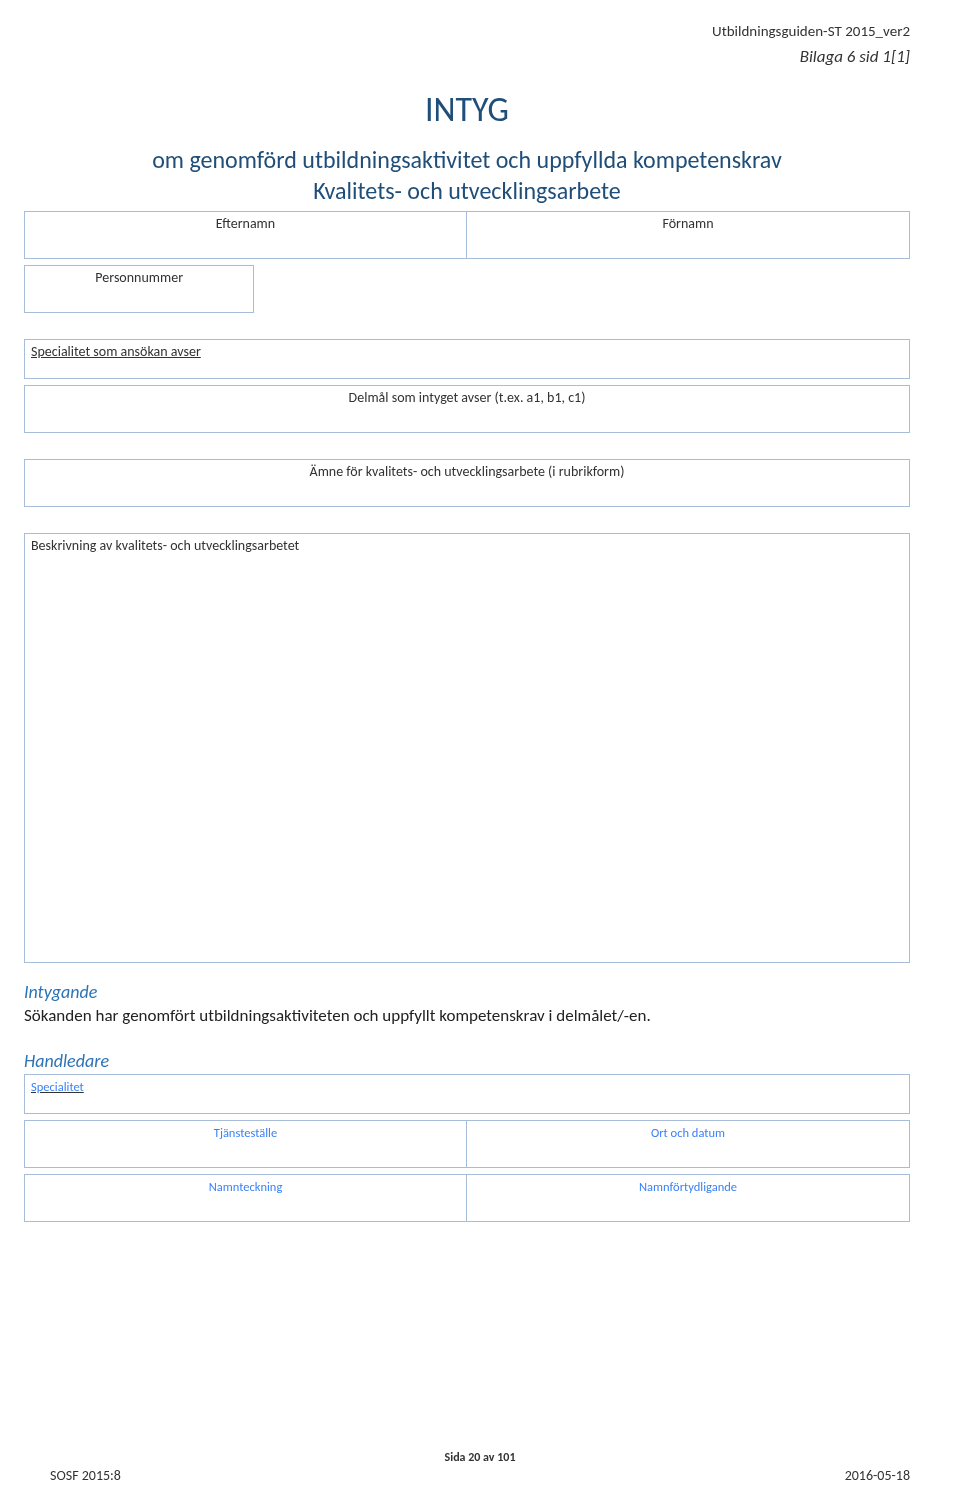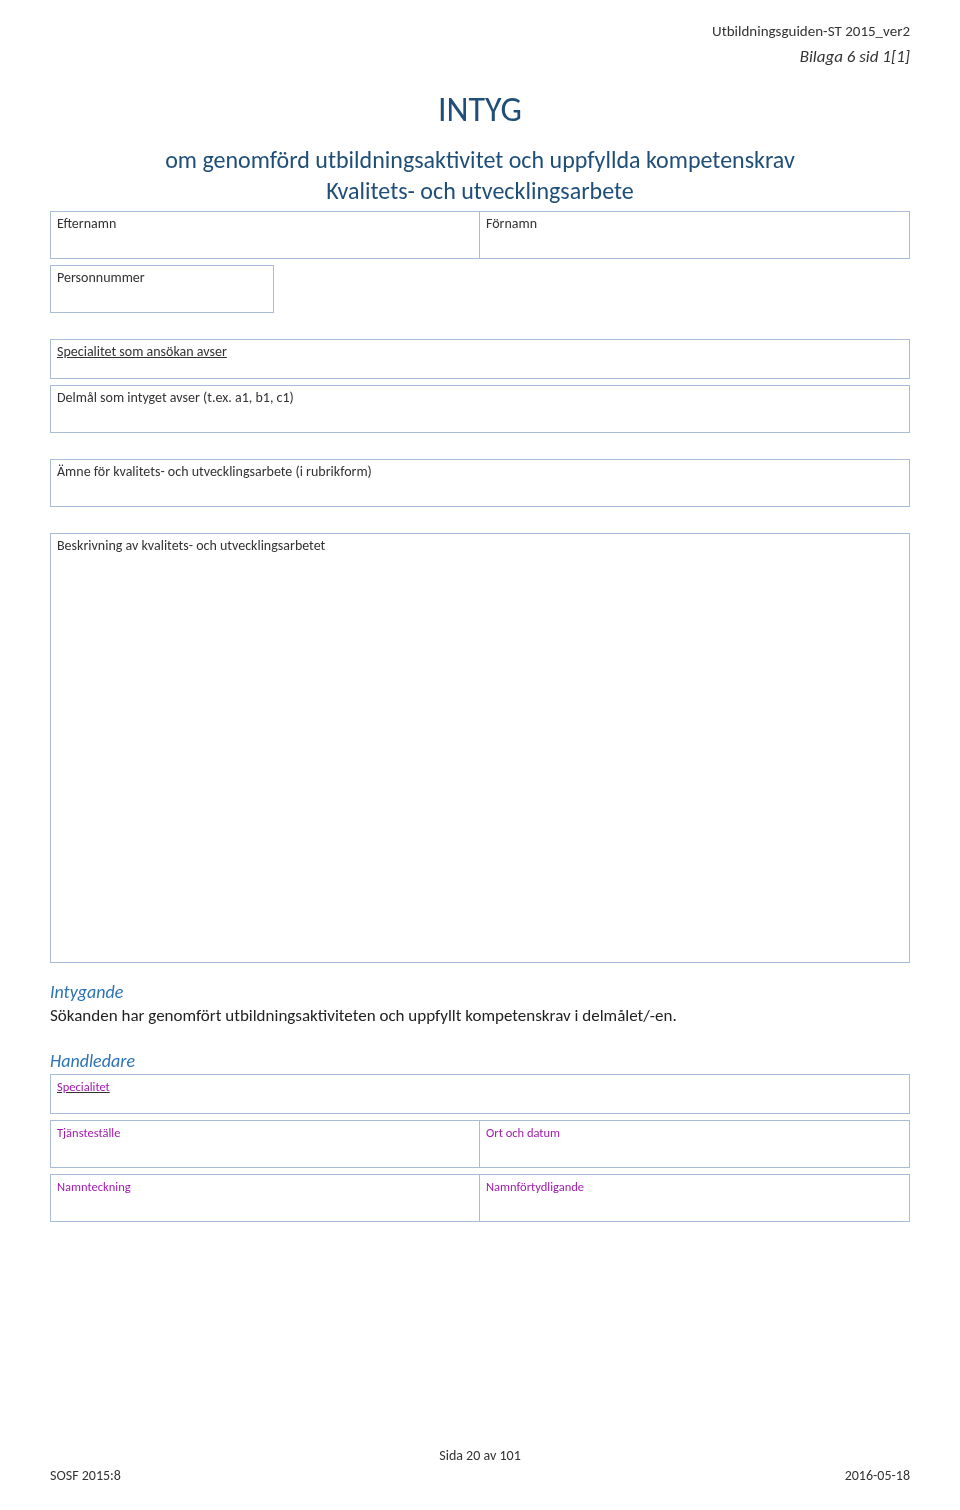--- a/index.html
+++ b/index.html
@@ -9,21 +9,21 @@
     background: #ffffff;
     font-family: "Calibri", "Segoe UI", Arial, sans-serif;
     color: #333;
   }
   .page {
     width: 960px;
     min-height: 1510px;
     margin: 0 auto;
     background: #fff;
     position: relative;
-    padding: 30px 50px 60px 50px;
+    padding: 30px 50px 60px 24px;
   }
   .top-right {
     position: absolute;
     top: 22px;
     right: 50px;
     text-align: right;
   }
   .doc-version {
     font-size: 15px;
     color: #333;
@@ -70,32 +70,32 @@
     position: relative;
   }
   .cell .label {
     font-size: 14px;
     color: #333;
     line-height: 1.2;
     display: block;
   }
   .cell .sm-label {
     font-size: 12.5px;
-    color: #a21caf;
+    color: #3b82f6;
     line-height: 1.2;
     display: block;
   }
   .half { width: 50%; }
   .full { width: 100%; }
   .short { width: 26%; }
   .row .cell + .cell { border-left: none; }
   .group {
     margin-top: 6px;
   }
-  .field-tall { min-height: 48px; }
+  .field-tall { min-height: 48px; text-align: center; }
   .field-big  { min-height: 430px; }
   .field-short { min-height: 40px; text-decoration: underline; }
 
   .section-heading-blue {
     color: #2e74b5;
     font-size: 18px;
     font-style: italic;
     font-weight: 400;
     margin-top: 18px;
   }
@@ -112,22 +112,23 @@
     display: flex;
     justify-content: space-between;
     font-size: 14px;
     color: #333;
   }
   .footer-center {
     position: absolute;
     bottom: 46px;
     left: 0; right: 0;
     text-align: center;
-    font-size: 14px;
-    color: #333;
+    font-size: 12px;
+    color: #333;
+    font-weight: bold;
   }
 </style>
 </head>
 <body>
 
 <div class="page">
 
   <div class="top-right">
     <div class="doc-version">Utbildningsguiden-ST 2015_ver2</div>
     <div class="bilaga">Bilaga 6 sid 1[1]</div>

